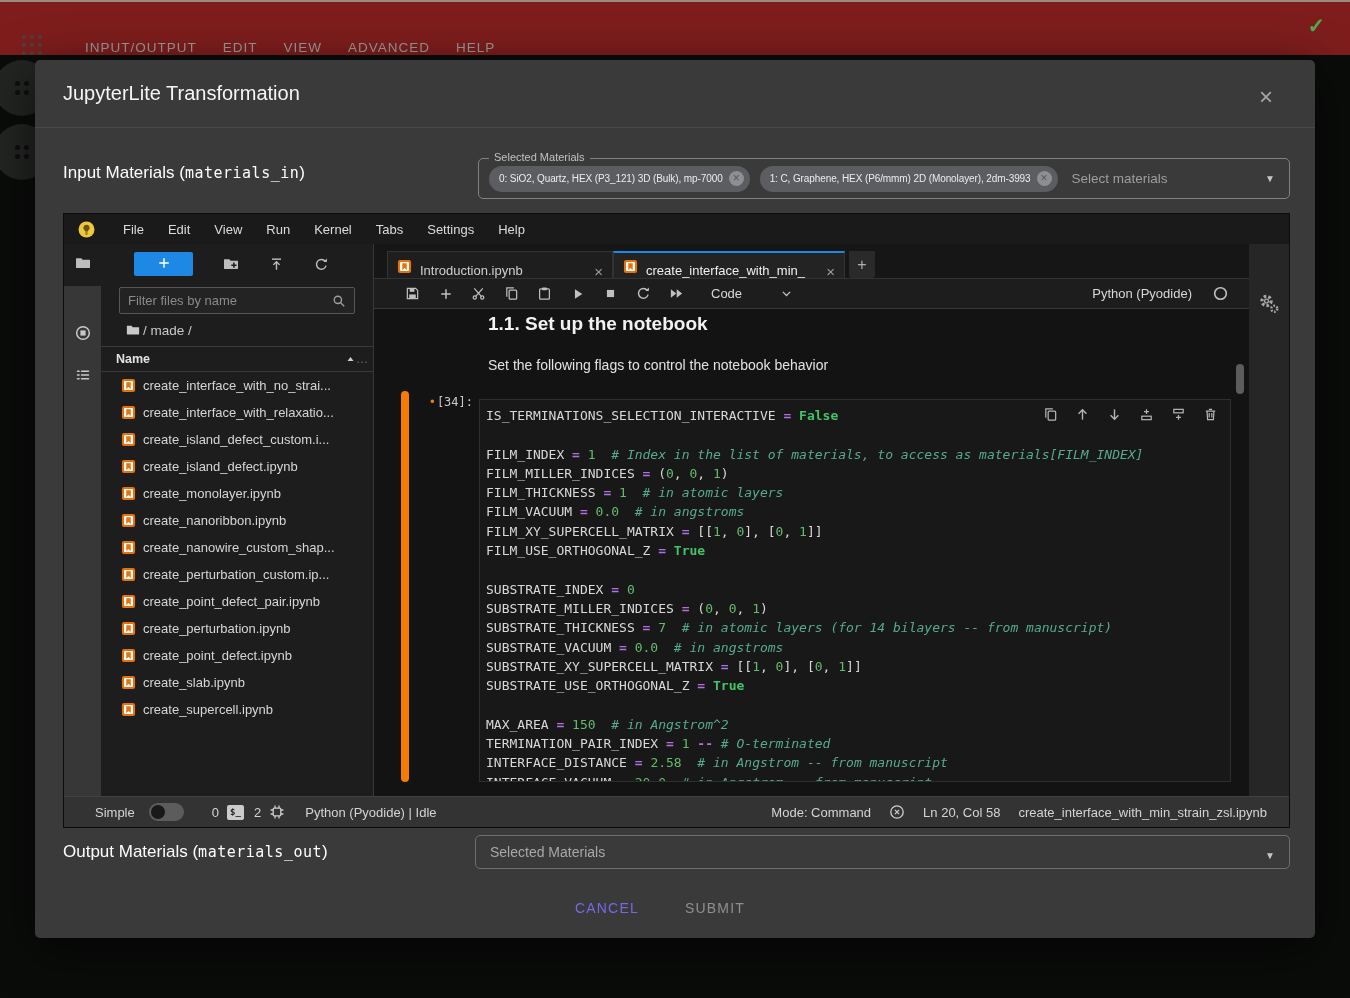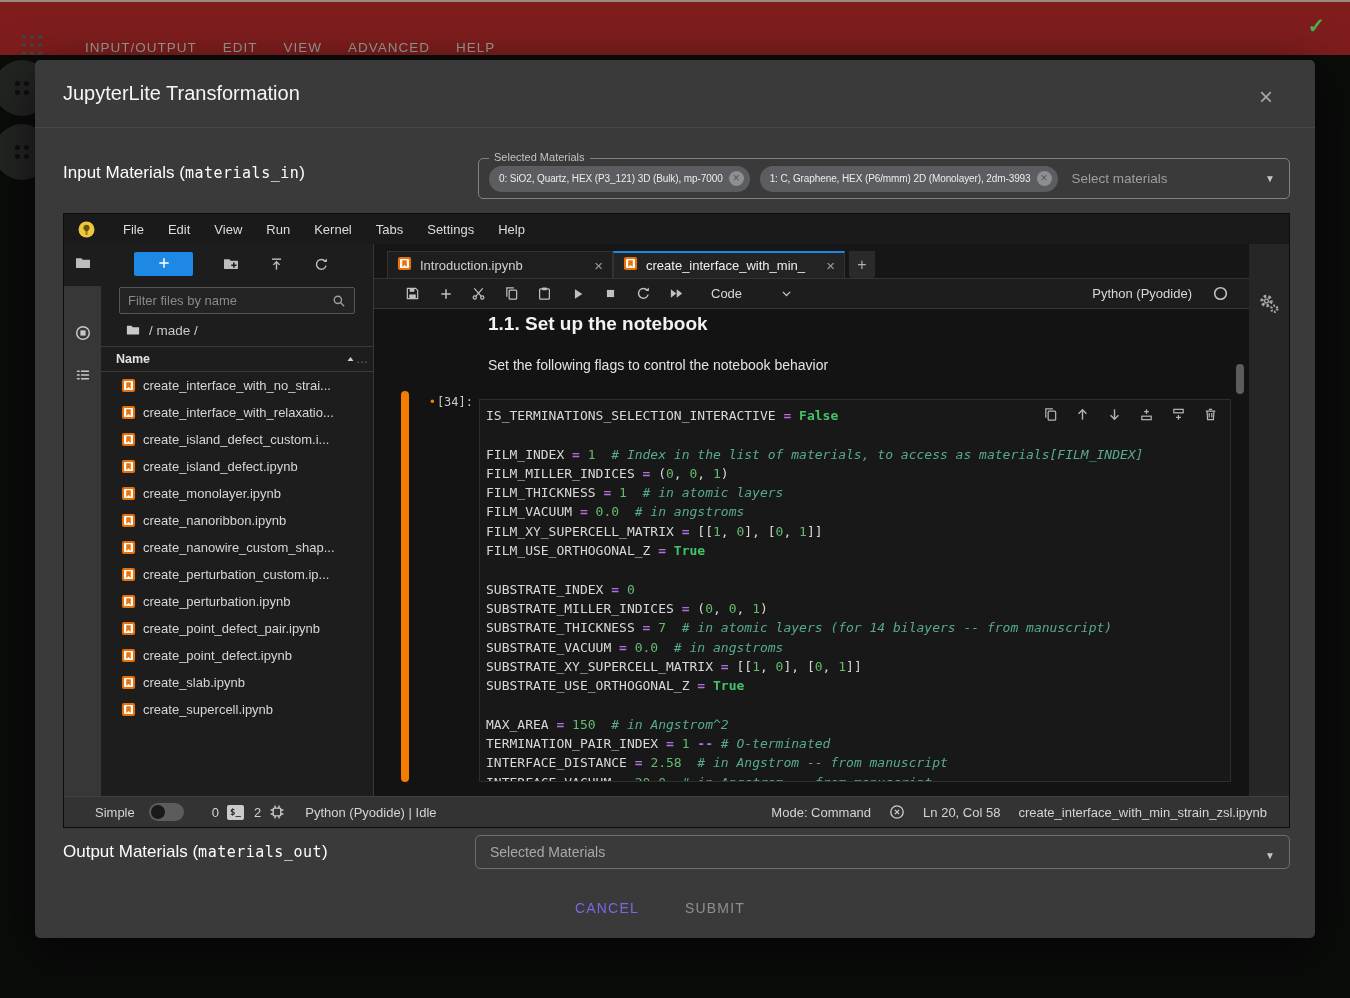--- a/index.html
+++ b/index.html
@@ -56,37 +56,37 @@
   .ab-item:nth-child(2){margin-top:28px}
   
   .jl-fb{width:273px;background:#1d1d1d;flex:none;display:flex;flex-direction:column;border-right:1px solid #383838}
   .fb-toolbar{height:40px;display:flex;align-items:center;flex:none}
   .new-btn{margin-left:33px;width:59px;height:24px;background:var(--accent-blue);border:none;border-radius:2px;color:#fff;cursor:pointer;display:flex;align-items:center;justify-content:center}
   .fb-ticon{margin-left:30px;color:#bdbdbd;cursor:pointer;display:flex}
   .fb-filter{margin:3px 18px 0;height:27px;background:#232323;border:1px solid #565656;border-radius:2px;display:flex;align-items:center;padding:0 8px;flex:none}
   .fb-filter input{flex:1;background:transparent;border:none;outline:none;color:#bdbdbd;font-size:13px;font-family:inherit}
   .fb-filter input::placeholder{color:#8a8a8a}
   .fb-filter .srch{color:#9e9e9e;display:flex}
-  .fb-crumb{height:32px;display:flex;align-items:center;padding-left:25px;gap:9px;color:#9e9e9e;flex:none}
+  .fb-crumb{height:32px;display:flex;align-items:center;padding-left:25px;gap:3px;color:#9e9e9e;flex:none}
   .fb-crumb span{font-size:13.5px;color:#c9c9c9}
   .fb-head{height:26px;border-top:1px solid #3a3a3a;border-bottom:1px solid #3a3a3a;display:flex;align-items:center;padding:0 8px 0 15px;flex:none}
   .fb-head .nm{font-size:12.5px;font-weight:700;color:#e2e2e2;flex:none}
   .fb-head .caret{margin-left:195px;color:#cfcfcf;display:flex}
   .fb-head .more{margin-left:auto;color:#6a6a6a;font-size:12px;letter-spacing:1px}
   .fb-list{flex:1;overflow:hidden}
   .fb-row{height:27px;display:flex;align-items:center;padding-left:20px;gap:7px;cursor:pointer;position:relative}
   .fb-row.selected{background:var(--selection-blue)}
   .fb-row .open-dot{position:absolute;left:8px;width:7px;height:7px;border-radius:50%;background:#101820}
   .fb-row .fi{display:flex;flex:none}
   .fb-row .fn{font-size:13px;color:#d6d6d6;white-space:nowrap}
   .fb-row.selected .fn{color:#fff}
   
   .jl-main{flex:1;display:flex;flex-direction:column;min-width:0;background:#161616}
   .jl-tabbar{height:34px;flex:none;display:flex;align-items:flex-end;padding-left:13px;background:#161616}
-  .jl-tab{height:27px;display:flex;align-items:center;gap:8px;padding:0 9px;background:#1e1e1e;border:1px solid #333;border-bottom:none;cursor:pointer}
+  .jl-tab{height:27px;display:flex;align-items:flex-end;gap:8px;padding:0 9px;background:#1e1e1e;border:1px solid #333;border-bottom:none;cursor:pointer}
   .jl-tab .tl{font-size:13px;color:#d0d0d0;white-space:nowrap}
   .jl-tab .tx{color:#9e9e9e;font-size:15px;line-height:13px;cursor:pointer;margin-left:4px}
   .jl-tab.active{background:#232323;border-top:2px solid var(--accent-blue)}
   .jl-tab.active .tl{color:#f0f0f0}
   .jl-tab.t1{width:226px}
   .jl-tab.t2{width:232px;}
   .tab-plus{width:26px;height:27px;margin-left:4px;background:#2a2a2a;border-radius:0 0 3px 3px;display:flex;align-items:center;justify-content:center;color:#b0b0b0;font-size:16px;cursor:pointer}
   .jl-toolbar{height:31px;flex:none;background:#1d1d1d;border-top:1px solid #333;border-bottom:1px solid #383838;display:flex;align-items:center;padding:0 12px 0 22px;gap:0}
   .tbi{display:flex;align-items:center;justify-content:center;width:33px;height:24px;color:#c0c0c0;cursor:pointer;flex:none}
   .tb-celltype{margin-left:18px;font-size:13px;color:#d8d8d8;cursor:pointer}
@@ -376,31 +376,31 @@
                 <span class="fn">create_perturbation_custom.ip...</span>
               </div>
               <div class="fb-row">
                 <span class="fi">
                   <svg width="15" height="15" viewBox="0 0 16 16">
                     <rect x="1" y="1" width="14" height="14" rx="2.2" fill="#e8710a"></rect>
                     <rect x="3.2" y="3.2" width="9.6" height="9.6" rx="1" fill="#fff"></rect>
                     <path d="M5.6 4.4h4.8v7.2L8 9.7l-2.4 1.9z" fill="#e8710a"></path>
                   </svg>
                 </span>
+                <span class="fn">create_point_defect_pair.ipynb</span>
+              </div>
+              <div class="fb-row">
+                <span class="fi">
+                  <svg width="15" height="15" viewBox="0 0 16 16">
+                    <rect x="1" y="1" width="14" height="14" rx="2.2" fill="#e8710a"></rect>
+                    <rect x="3.2" y="3.2" width="9.6" height="9.6" rx="1" fill="#fff"></rect>
+                    <path d="M5.6 4.4h4.8v7.2L8 9.7l-2.4 1.9z" fill="#e8710a"></path>
+                  </svg>
+                </span>
                 <span class="fn">create_perturbation.ipynb</span>
-              </div>
-              <div class="fb-row">
-                <span class="fi">
-                  <svg width="15" height="15" viewBox="0 0 16 16">
-                    <rect x="1" y="1" width="14" height="14" rx="2.2" fill="#e8710a"></rect>
-                    <rect x="3.2" y="3.2" width="9.6" height="9.6" rx="1" fill="#fff"></rect>
-                    <path d="M5.6 4.4h4.8v7.2L8 9.7l-2.4 1.9z" fill="#e8710a"></path>
-                  </svg>
-                </span>
-                <span class="fn">create_point_defect_pair.ipynb</span>
               </div>
               <div class="fb-row">
                 <span class="fi">
                   <svg width="15" height="15" viewBox="0 0 16 16">
                     <rect x="1" y="1" width="14" height="14" rx="2.2" fill="#e8710a"></rect>
                     <rect x="3.2" y="3.2" width="9.6" height="9.6" rx="1" fill="#fff"></rect>
                     <path d="M5.6 4.4h4.8v7.2L8 9.7l-2.4 1.9z" fill="#e8710a"></path>
                   </svg>
                 </span>
                 <span class="fn">create_point_defect.ipynb</span>

